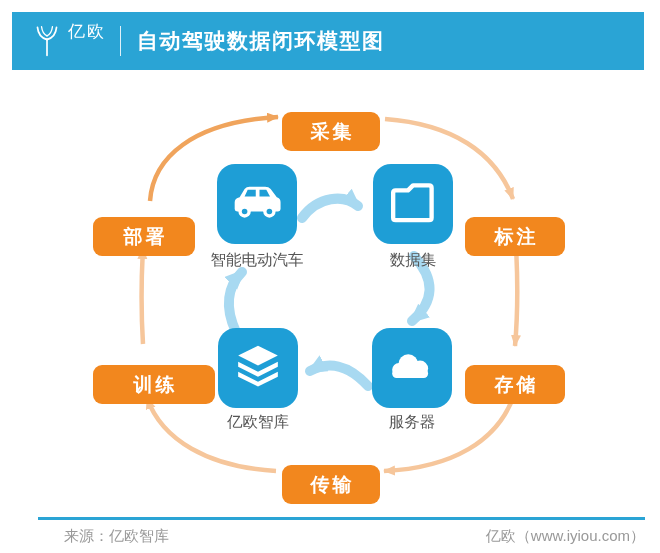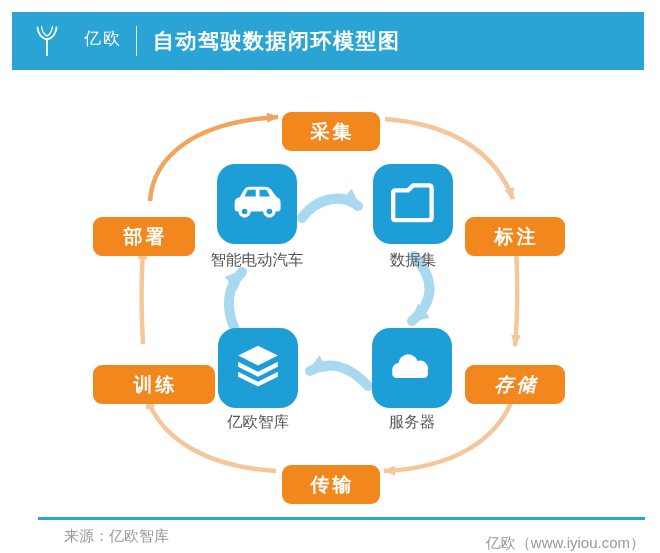--- a/index.html
+++ b/index.html
@@ -2,36 +2,36 @@
 <html><head>
 <meta charset="utf-8">
 <style>
   html,body{margin:0;padding:0;background:#fff;}
   body{font-family:"Liberation Sans","DejaVu Sans",sans-serif;}
   .stage{position:relative;width:660px;height:553px;background:#ffffff;overflow:hidden;}
 
   
   .header{position:absolute;left:12px;top:12px;width:632px;height:58px;background:#2AA4D5;
           display:flex;align-items:center;padding:0 0 0 18px;box-sizing:border-box;}
-  .logo{display:flex;align-items:center;gap:20px;}
+  .logo{display:flex;align-items:flex-start;gap:4px;}
   .logo svg{width:34px;height:36px;display:block;}
   .logo-text{color:#ffffff;font-size:17px;line-height:1;padding-bottom:5px;letter-spacing:2px;}
   .hdr-divider{width:1px;height:30px;background:rgba(255,255,255,.85);margin:0 16px 0 14px;}
   .hdr-title{color:#ffffff;font-size:21px;font-weight:bold;letter-spacing:1.5px;}
 
   
   .arrows{position:absolute;left:0;top:0;}
 
   
   .btn{position:absolute;background:#F2871E;border-radius:9px;color:#fff;font-weight:bold;
        font-size:19px;display:flex;align-items:center;justify-content:center;
        letter-spacing:3px;padding-left:3px;box-sizing:border-box;margin-top:13px;}
   .btn-collect {left:282px;top:99px; width:98px; height:39px;}
   .btn-annotate{left:465px;top:204px;width:100px;height:39px;}
-  .btn-store   {left:465px;top:352px;width:100px;height:39px;font-style:italic;}
+  .btn-store   {left:465px;top:352px;width:100px;height:39px;}
   .btn-transmit{left:282px;top:452px;width:98px; height:39px;}
   .btn-train   {left:93px; top:352px;width:122px;height:39px;}
   .btn-deploy  {left:93px; top:204px;width:102px;height:39px;}
 
   
   .tile{position:absolute;width:80px;height:80px;background:#1E9ED6;border-radius:18px;
         display:flex;align-items:center;justify-content:center;}
   .tile svg{width:62px;height:62px;display:block;}
   .tile-vehicle{left:217px;top:164px;}
   .tile-dataset{left:373px;top:164px;}
@@ -40,21 +40,21 @@
 
   .node-label{position:absolute;width:150px;text-align:center;color:#555555;font-size:15.5px;}
   .lbl-vehicle{left:182px;top:250px;}
   .lbl-dataset{left:338px;top:250px;}
   .lbl-model  {left:183px;top:412px;}
   .lbl-server {left:337px;top:412px;}
 
   
   .footer-line{position:absolute;left:38px;top:517px;width:607px;height:2.5px;background:#2AA4D5;}
   .footer-source{position:absolute;left:64px;top:527px;color:#999999;font-size:15px;}
-  .footer-credit{position:absolute;right:15px;top:527px;color:#999999;font-size:15px;margin-top:7px;}
+  .footer-credit{position:absolute;right:15px;top:527px;color:#999999;font-size:15px;}
 </style>
 </head>
 <body>
 
 <div class="stage">
 
   <div class="header">
     <span class="logo">
       <svg viewBox="0 0 100 100">
         <g fill="none" stroke="#ffffff" stroke-linecap="round">

